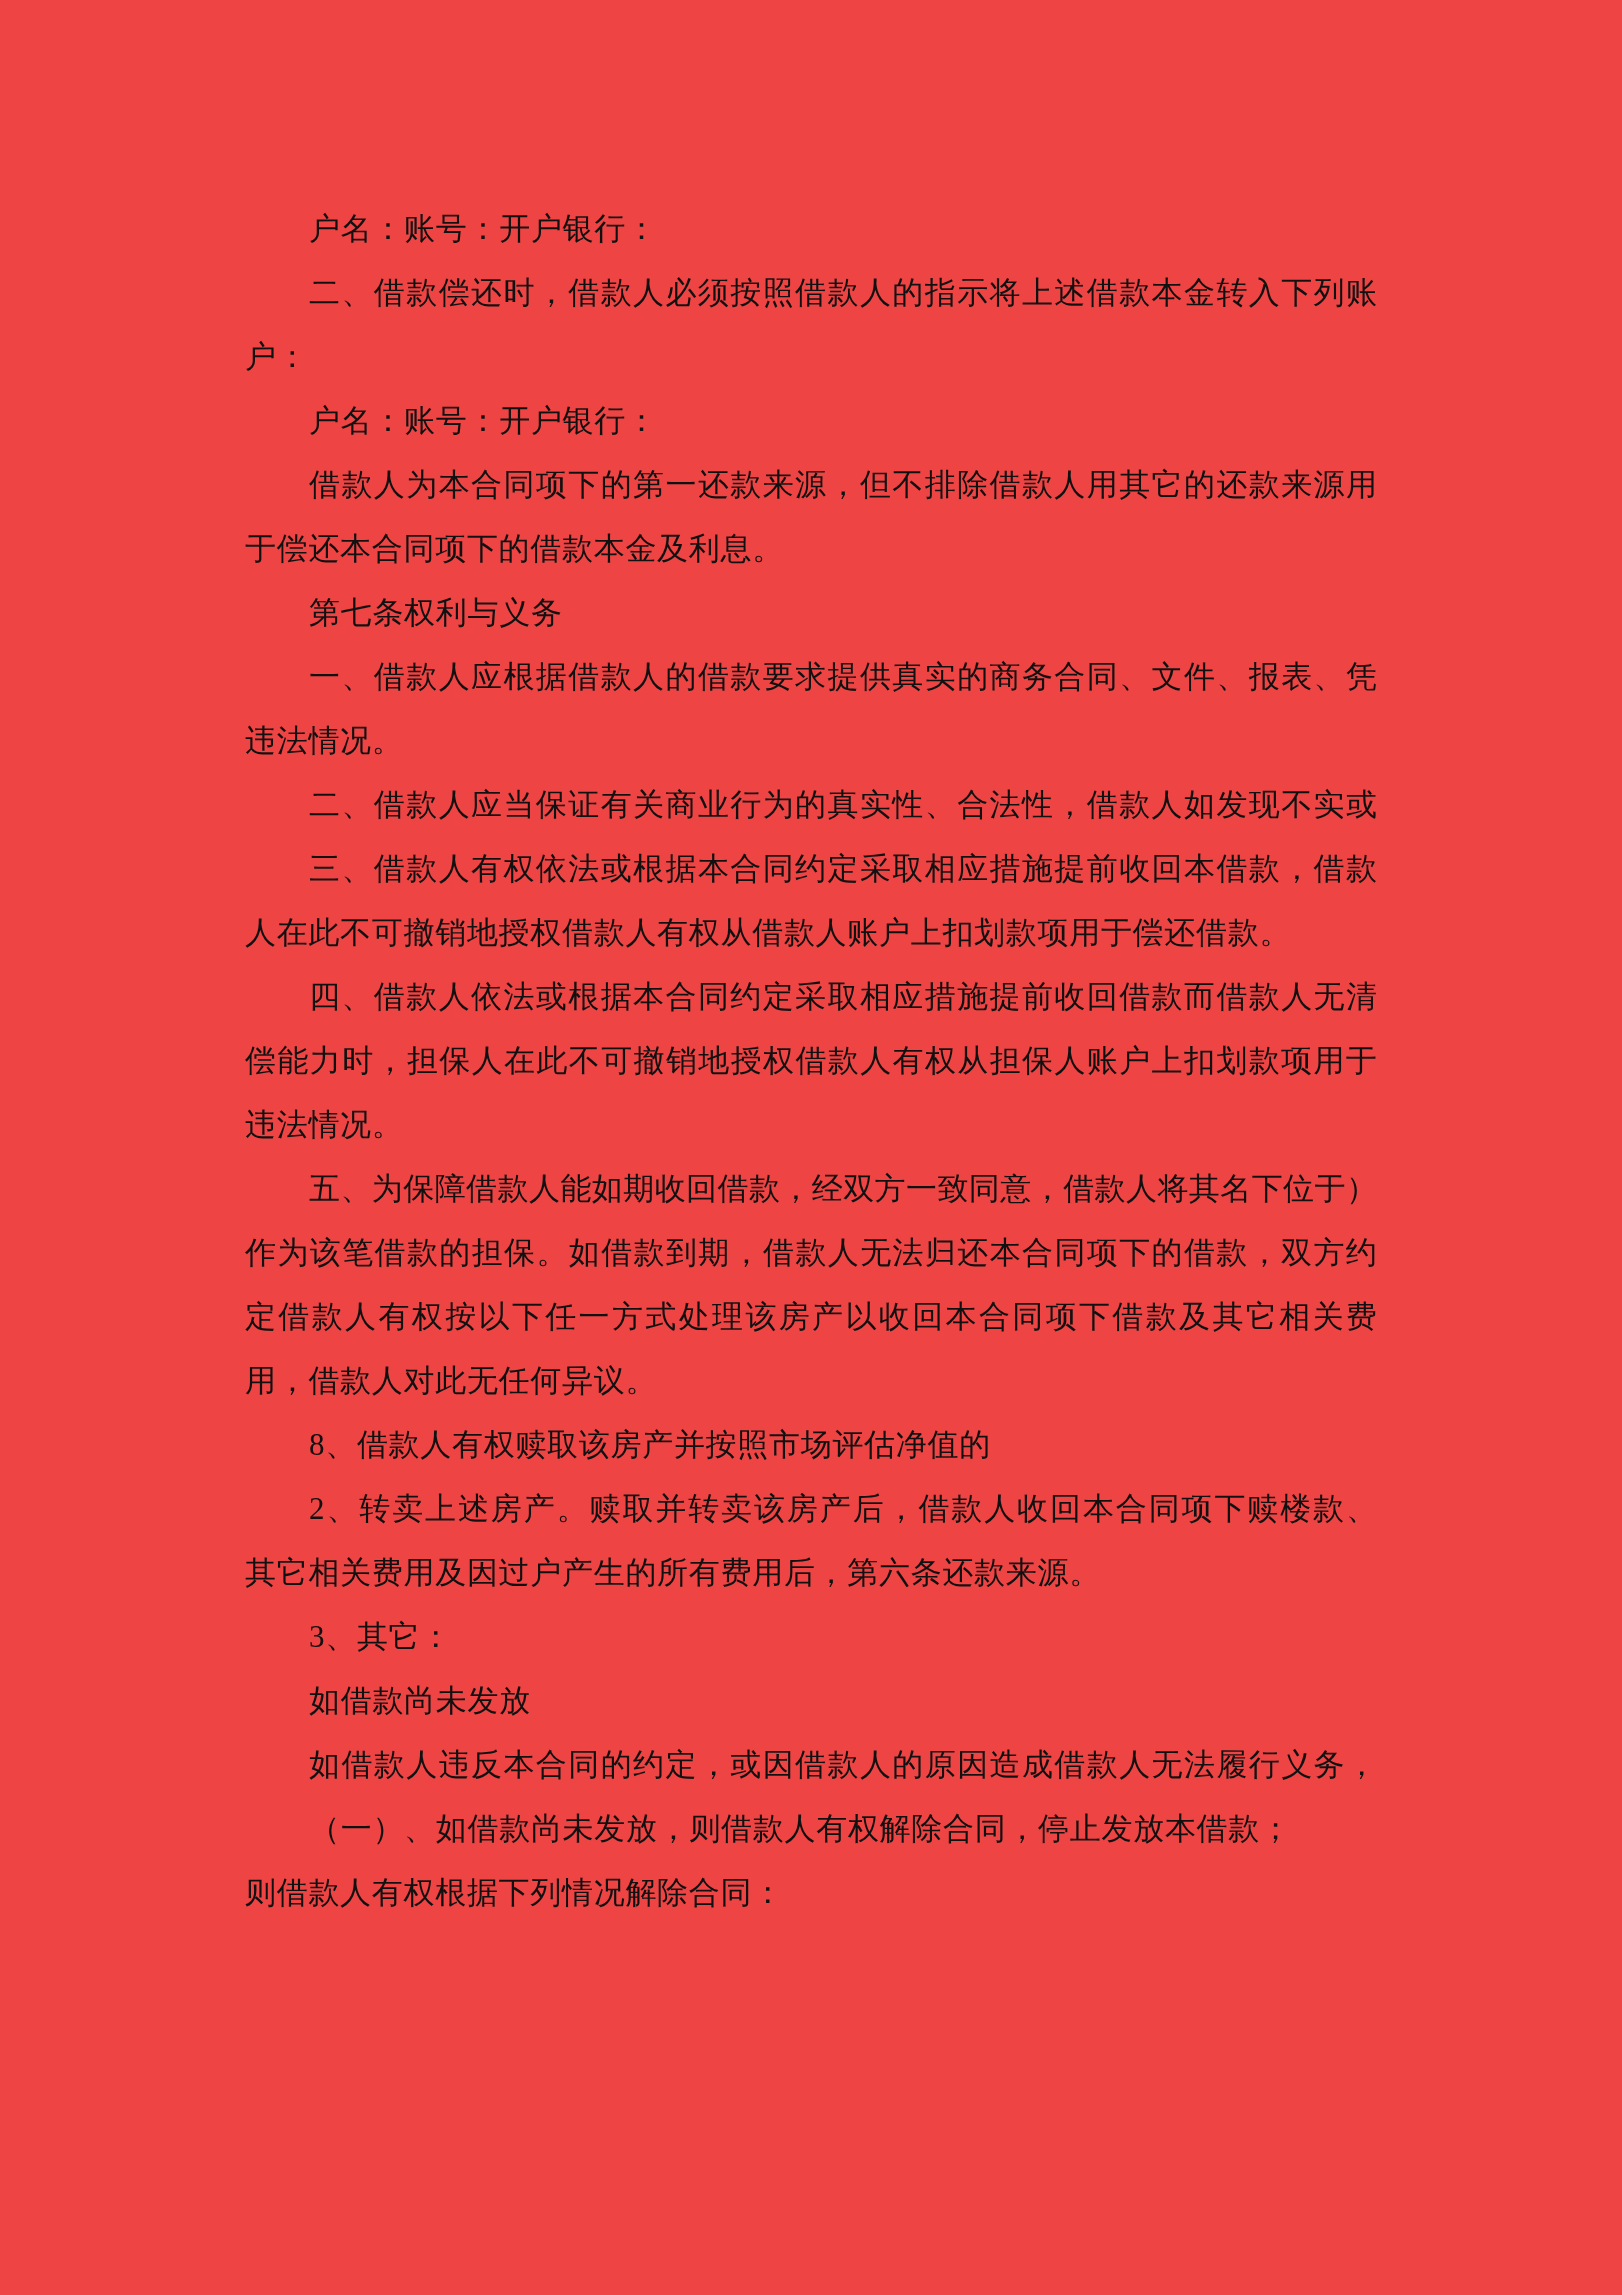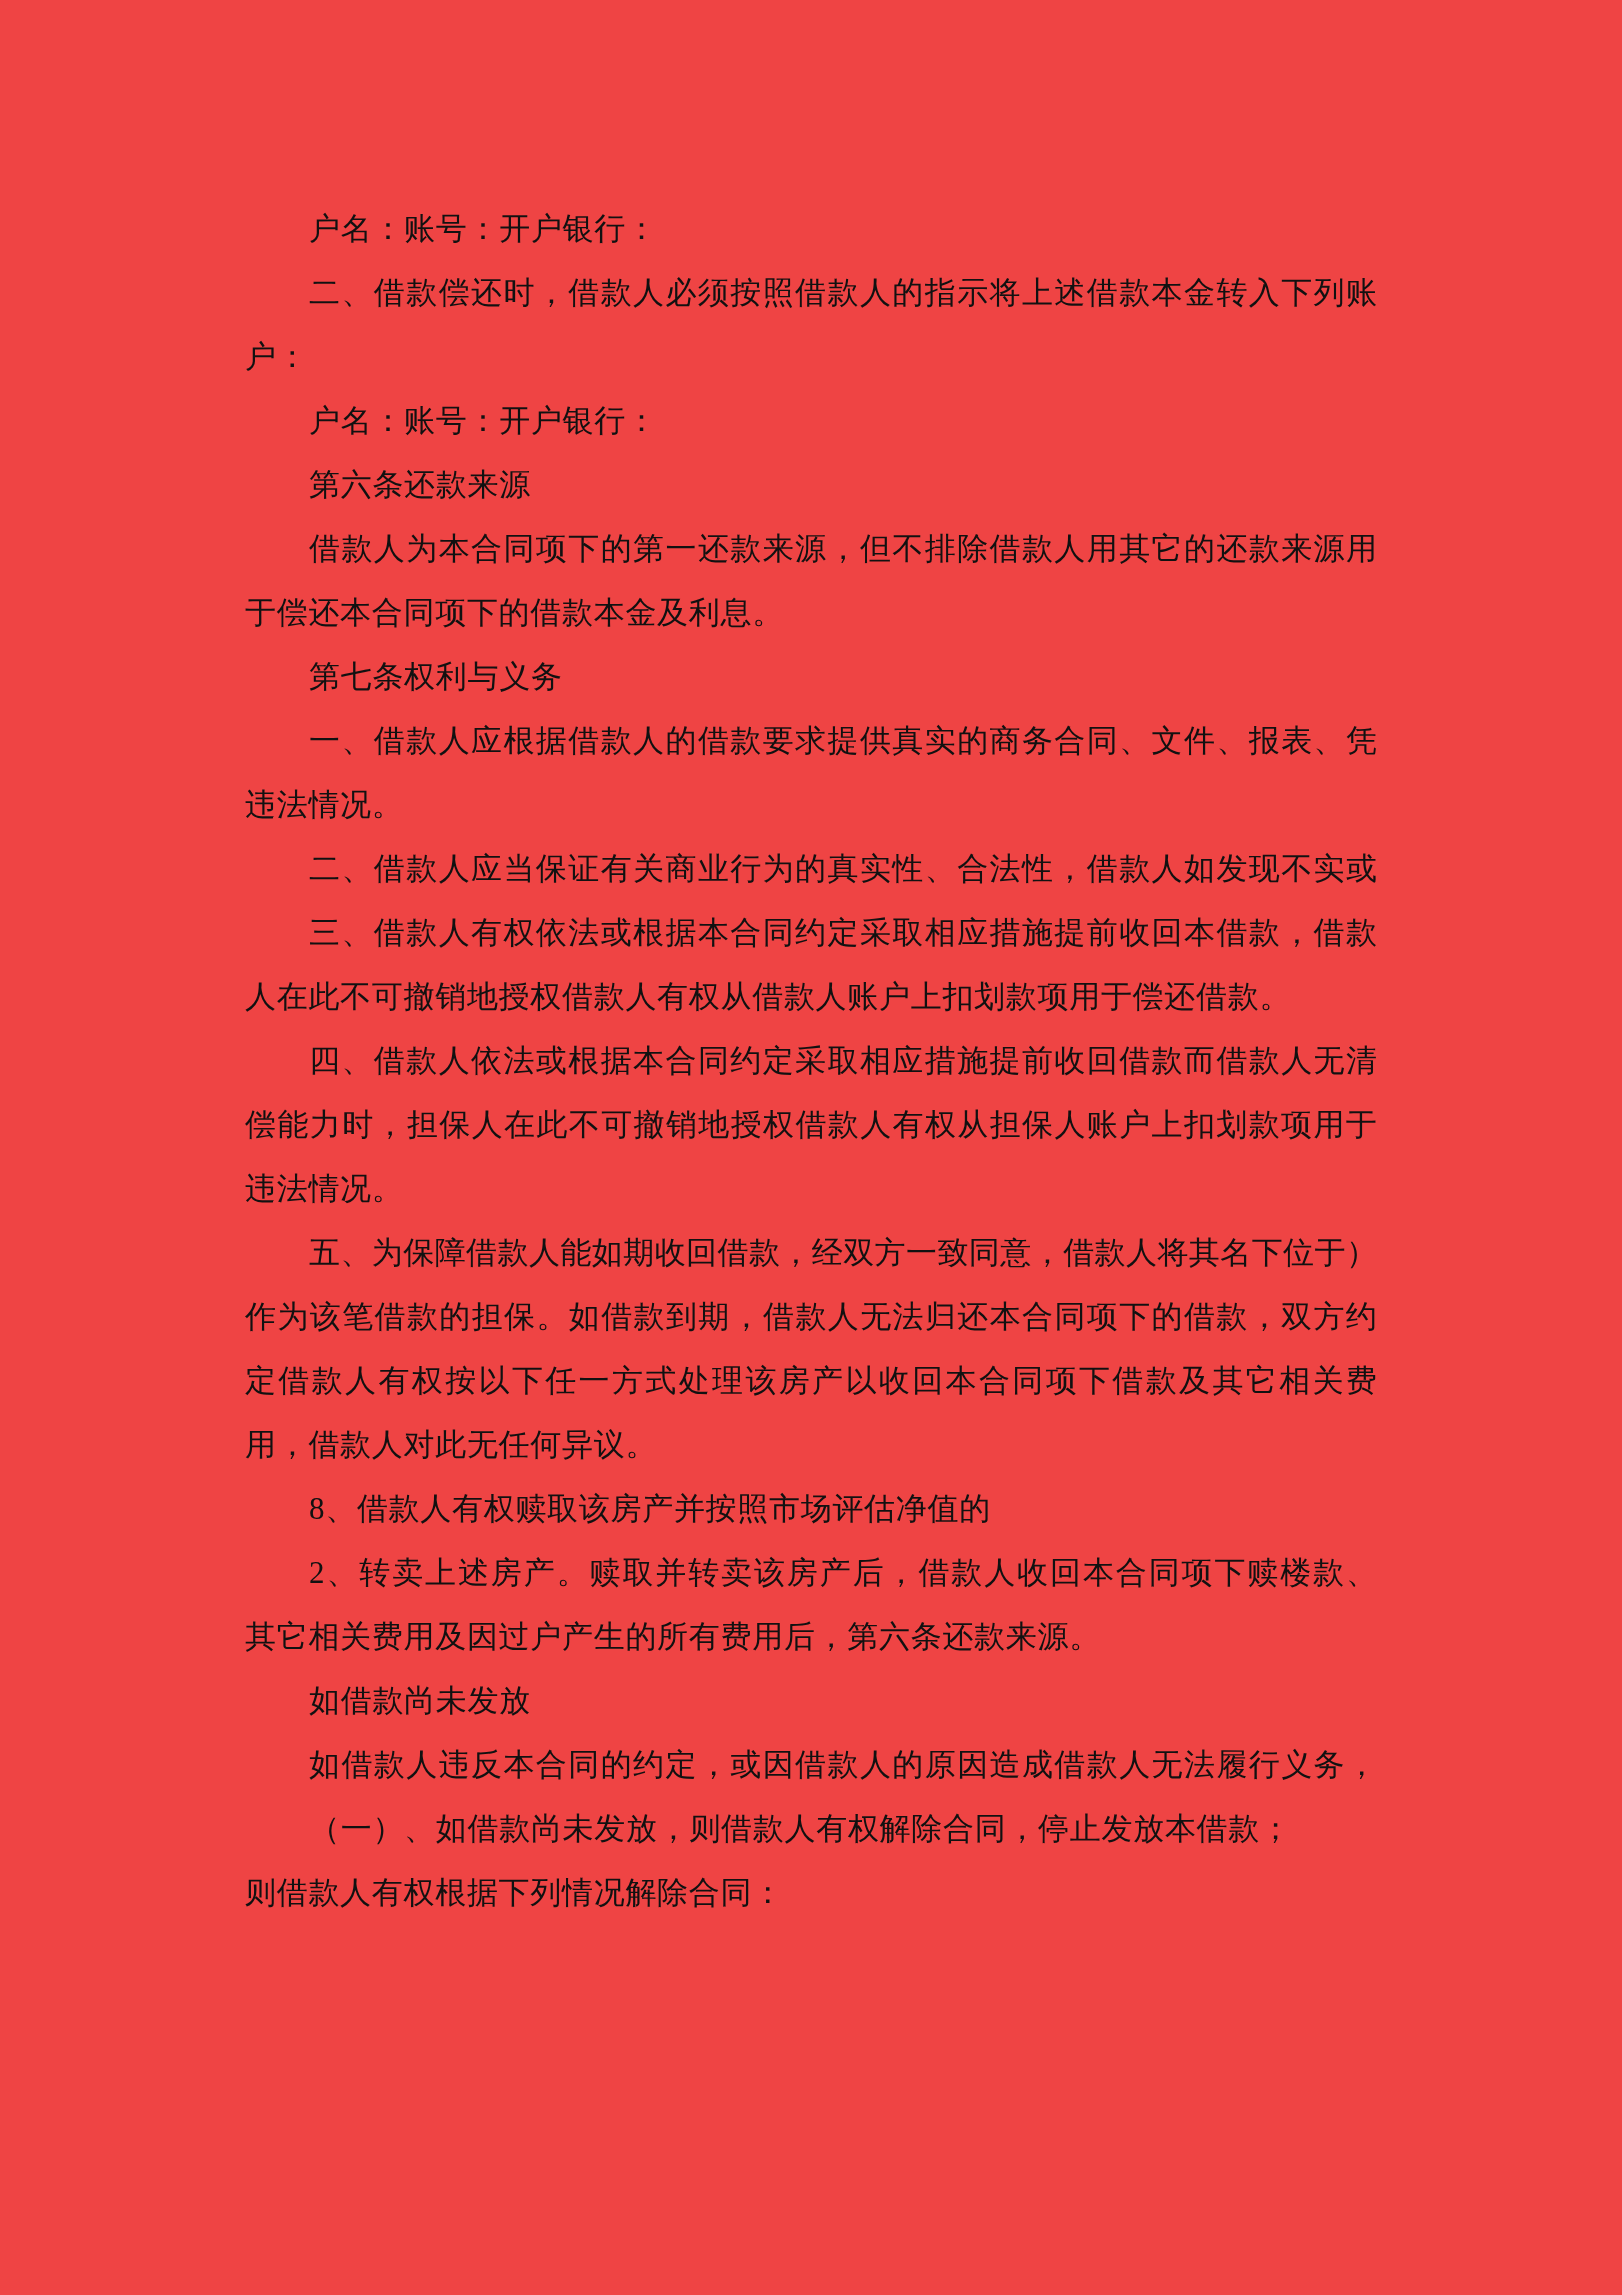--- a/index.html
+++ b/index.html
@@ -80,21 +80,20 @@
         <span>本</span>
         <span>金</span>
         <span>转</span>
         <span>入</span>
         <span>下</span>
         <span>列</span>
         <span>账</span>
       </div>
       <div class="line">户：</div>
       <div class="line indent">户名：账号：开户银行：</div>
-      <div class="line indent">第六条还款来源</div>
       <div class="line indent fill">
         <span>借</span>
         <span>款</span>
         <span>人</span>
         <span>为</span>
         <span>本</span>
         <span>合</span>
         <span>同</span>
         <span>项</span>
         <span>下</span>
@@ -445,20 +444,21 @@
         <span>合</span>
         <span>同</span>
         <span>项</span>
         <span>下</span>
         <span>赎</span>
         <span>楼</span>
         <span>款</span>
         <span>、</span>
       </div>
       <div class="line">其它相关费用及因过户产生的所有费用后，第六条还款来源。</div>
+      <div class="line indent">3、其它：</div>
       <div class="line indent">如借款尚未发放</div>
       <div class="line indent fill">
         <span>如</span>
         <span>借</span>
         <span>款</span>
         <span>人</span>
         <span>违</span>
         <span>反</span>
         <span>本</span>
         <span>合</span>

